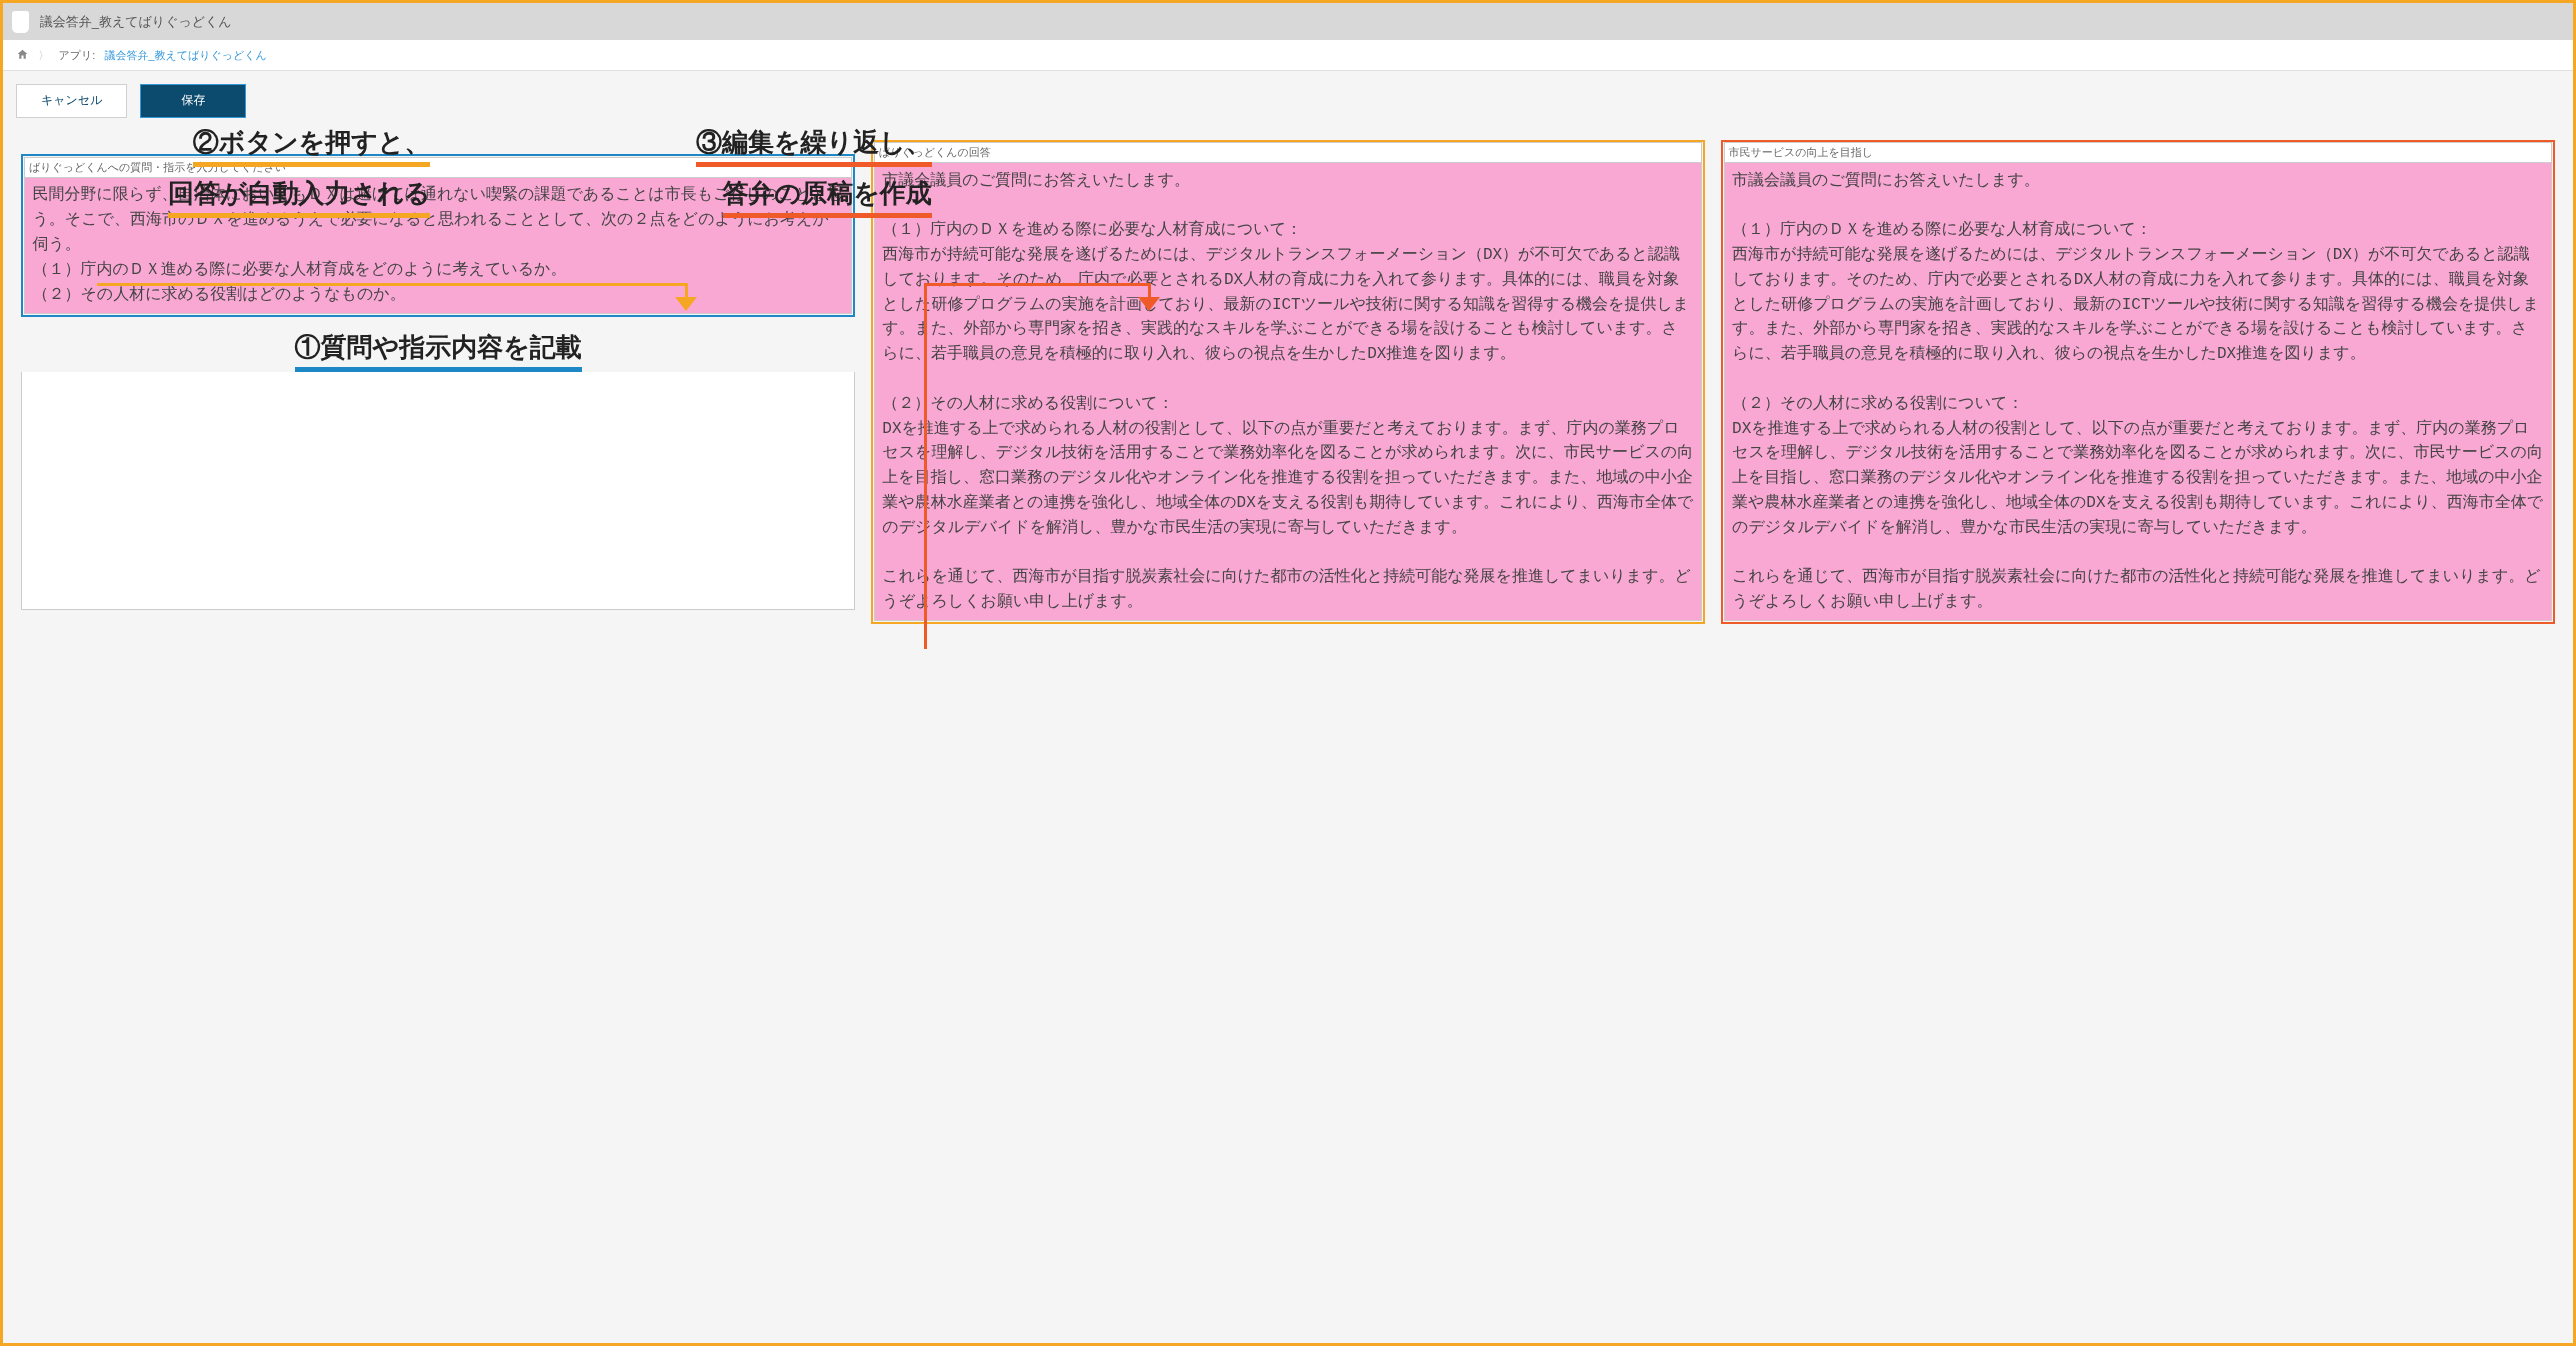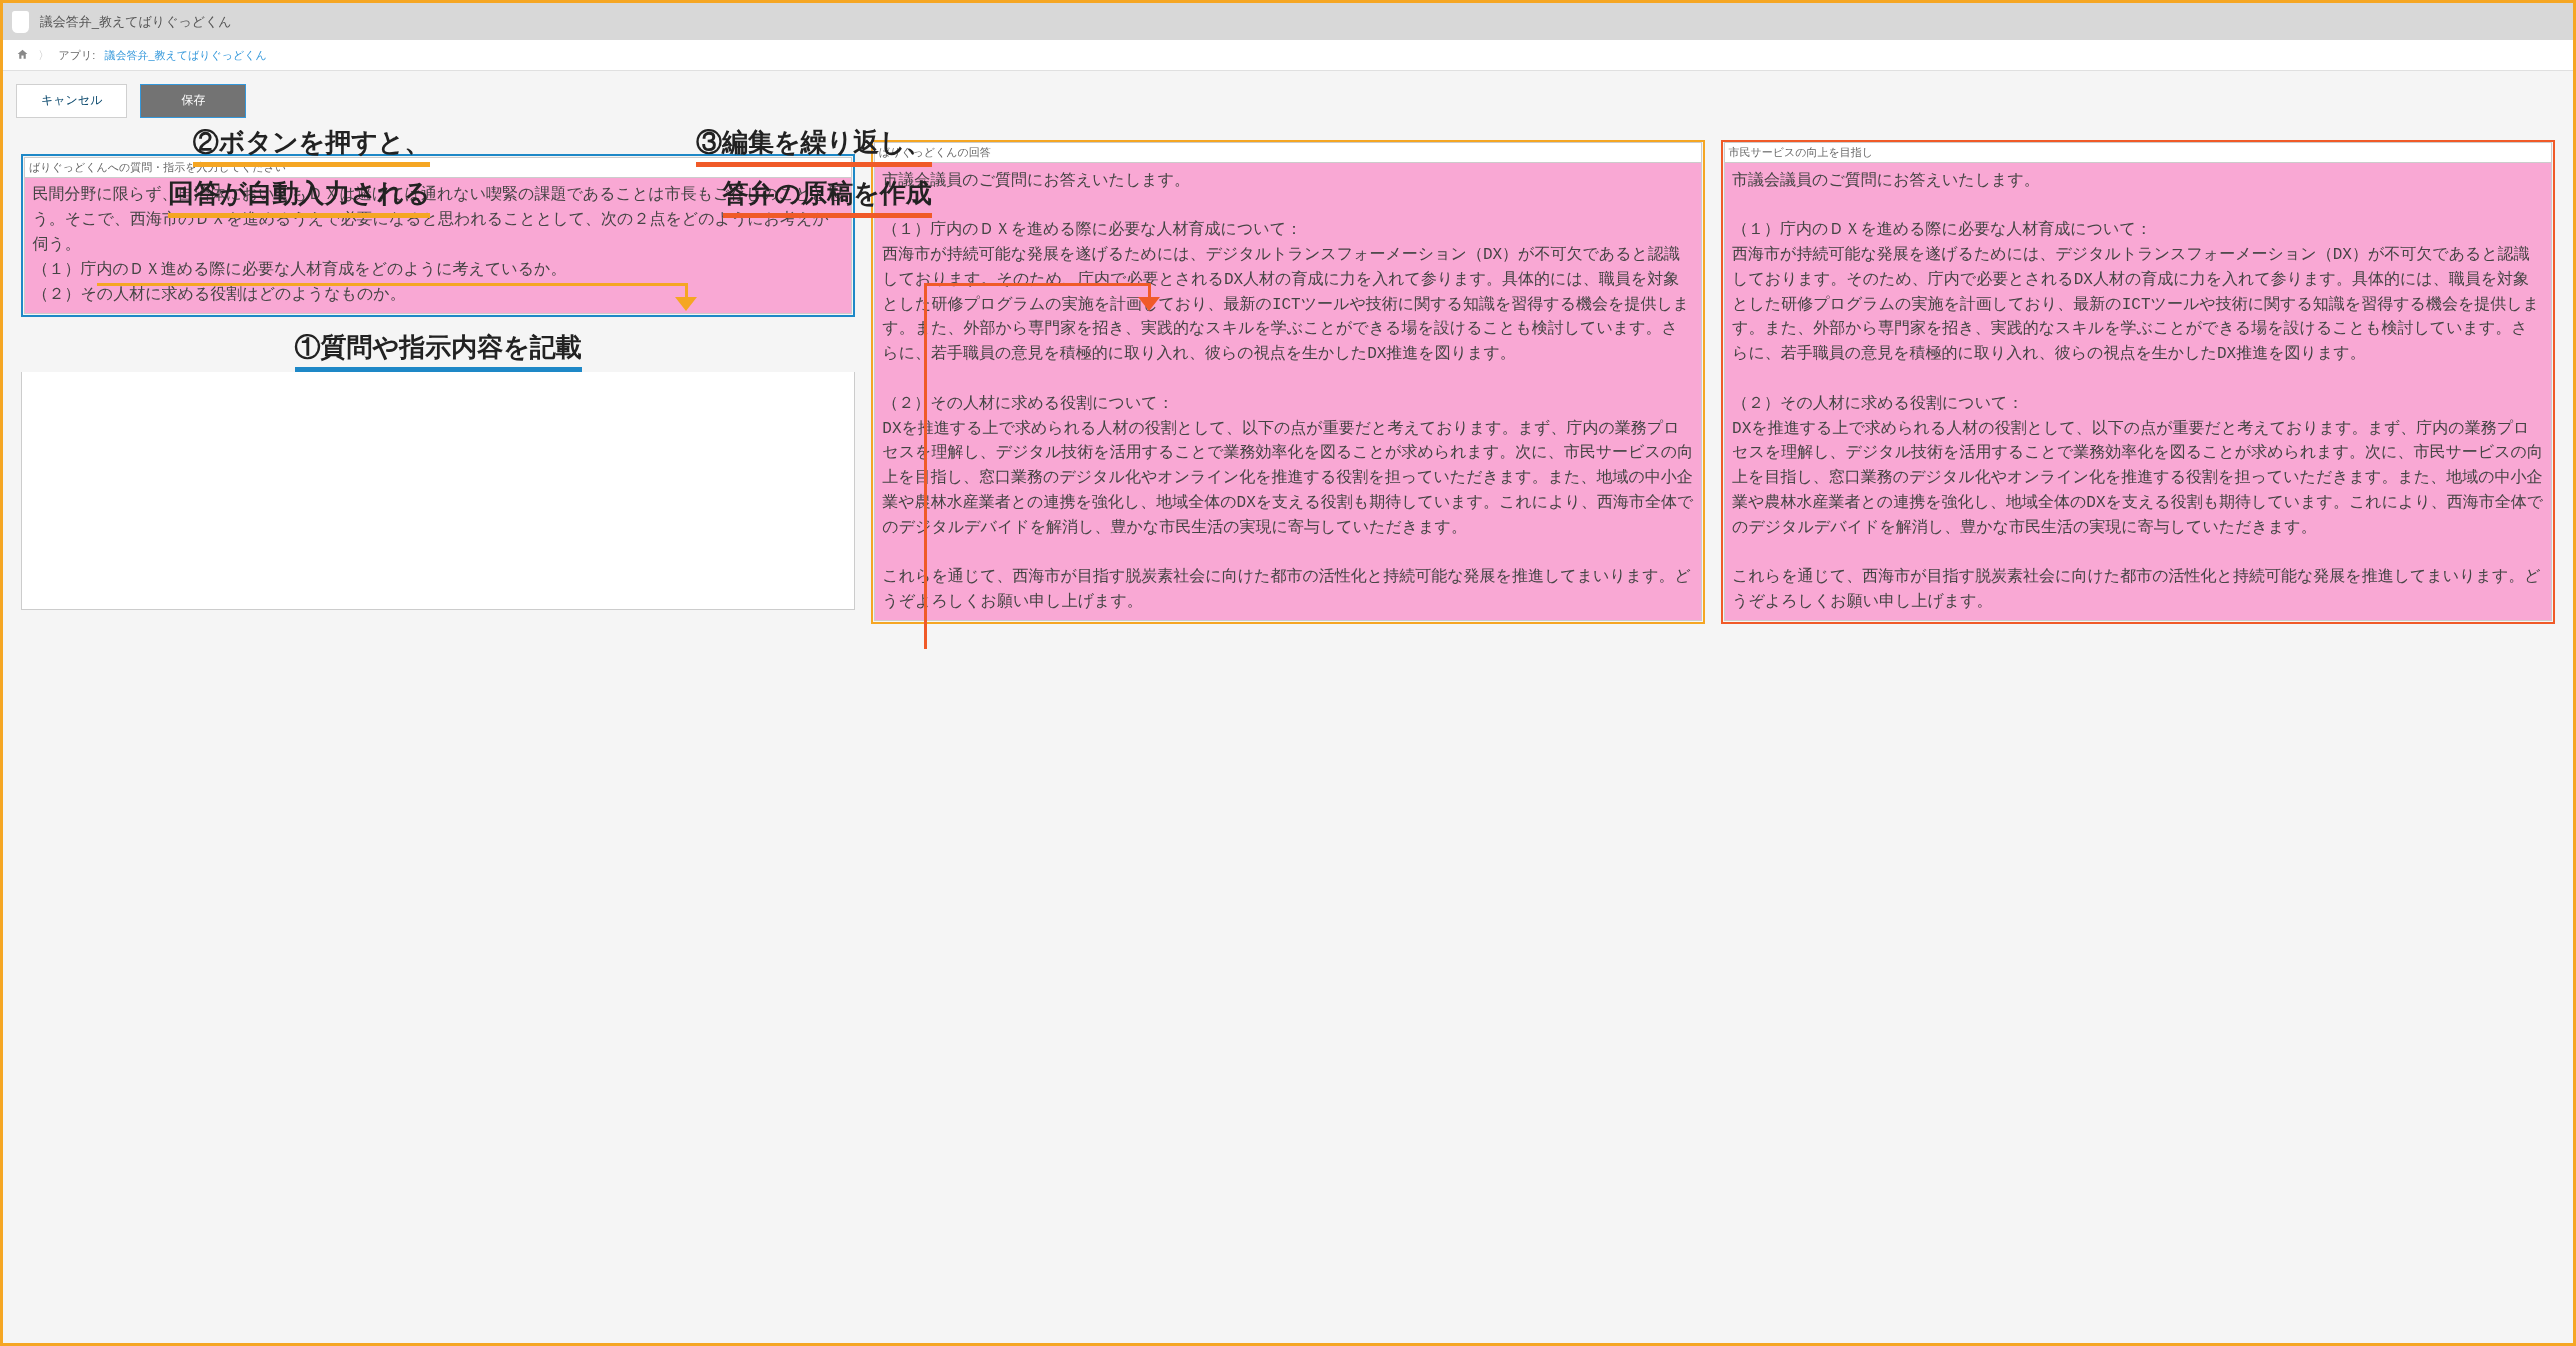--- a/index.html
+++ b/index.html
@@ -11,21 +11,21 @@
   .titlebar .title { font-size: 13px; color: #555; font-weight: 500; }
 
   .breadcrumb { background: #fff; border-bottom: 0.9px solid #e0e0e0; height: 31px; display: flex; align-items: center; padding: 0 13px; gap: 9.2px; font-size: 11px; color: #666; }
   .breadcrumb .home-icon { width: 13px; height: 13px; color: #888; }
   .breadcrumb .sep { color: #bbb; }
   .breadcrumb a { color: #3498db; text-decoration: none; }
 
   .action-bar { padding: 13px 13px 7.3px; display: flex; gap: 13px; }
   .btn { border: 0.9px solid #ccc; background: #fff; padding: 7.3px 24px; font-size: 12px; cursor: pointer; }
   .btn.cancel { color: #0c4a6e; border-color: #d0d0d0; }
-  .btn.save { background: #737373; color: #fff; border-color: #3498db; padding: 7.3px 40px; }
+  .btn.save { background: #0c4a6e; color: #fff; border-color: #3498db; padding: 7.3px 40px; }
 
   .content { padding: 9.2px 18.3px 27.5px; position: relative; }
 
   .annot { font-size: 26px; font-weight: 700; color: #222; display: inline-block; padding-bottom: 1.8px; white-space: nowrap; }
   .annot.orange { border-bottom: 5.5px solid #f5a623; }
   .annot.red { border-bottom: 5.5px solid #f05a28; margin-left: 16px; }
   .annot.blue { border-bottom: 5.5px solid #1e88c7; }
 
   .annot-block { position: absolute; text-align: right; }
   .annot-block .line { margin-bottom: 9.2px; }

